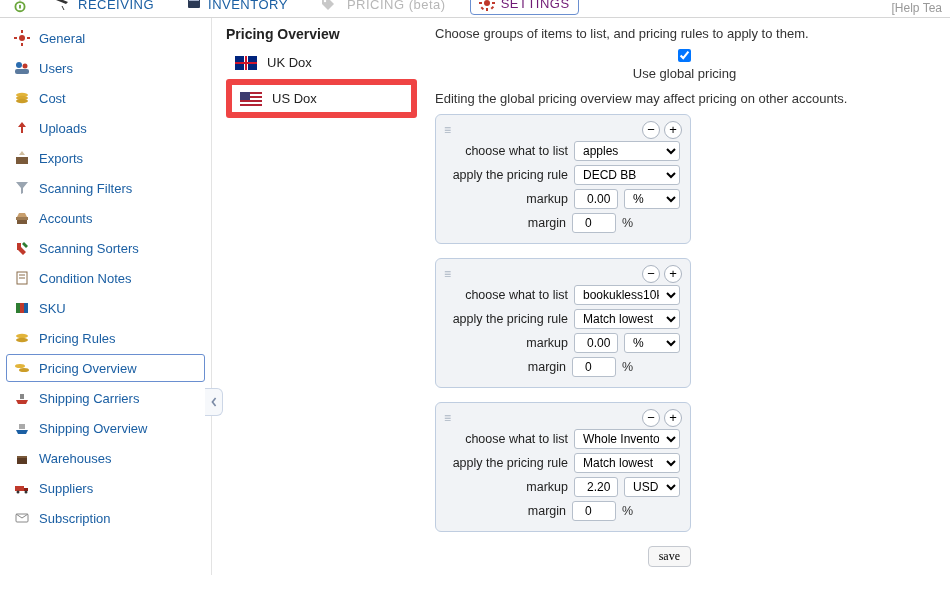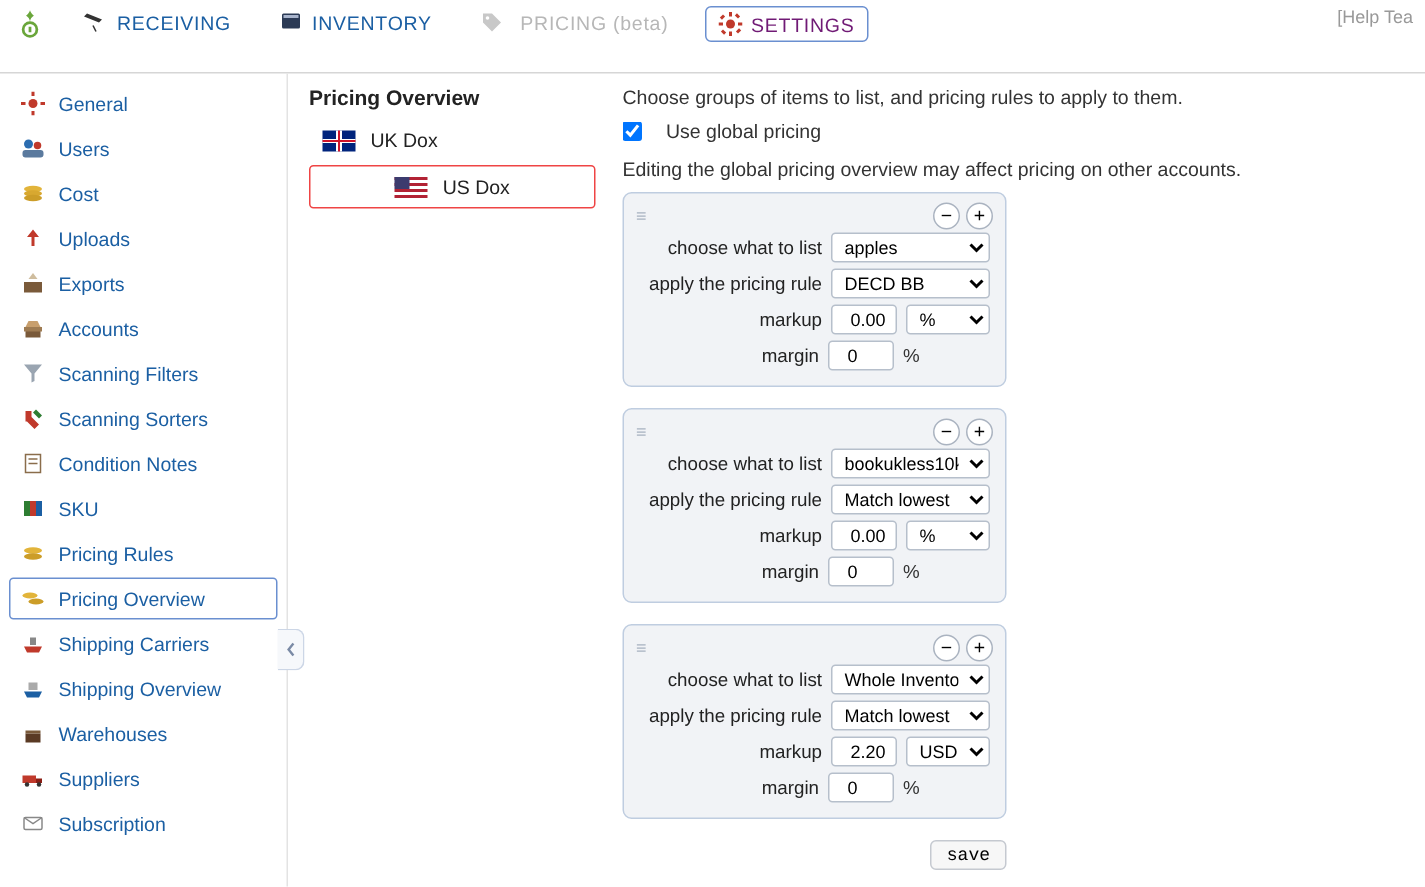--- a/index.html
+++ b/index.html
@@ -10,25 +10,25 @@
     color: #333;
     background: #fff;
     width: 950px;
     height: 591px;
     overflow: hidden;
   }
 
   
   .topnav {
     display: flex;
-    align-items: flex-start;
+    align-items: flex-end;
     gap: 16px;
     padding: 4px 8px 2px 8px;
     border-bottom: 1px solid #d6d6d6;
-    height: 49px;
+    height: 18px;
   }
   .topnav .logo {
     width: 24px; height: 24px;
     display: inline-flex; align-items:center; justify-content:center;
     color: #6aa63b;
   }
   .topnav .tab {
     display: inline-flex; align-items: center; gap: 6px;
     padding: 3px 8px;
     font-size: 13px;
@@ -49,21 +49,21 @@
 
   
   .main {
     display: flex;
     height: calc(591px - 34px);
     position: relative;
   }
 
   
   .sidebar {
-    width: 192px;
+    width: 212px;
     padding: 6px 6px 6px 6px;
     border-right: 1px solid #e3e3e3;
     position: relative;
   }
   .sidebar-item {
     display: flex; align-items: center; gap: 8px;
     padding: 4px 6px;
     font-size: 13px;
     color: #1b5fa3;
     cursor: pointer;
@@ -108,22 +108,21 @@
   .market-item {
     display: flex; align-items: center; gap: 10px;
     padding: 6px 8px;
     border: 1px solid transparent;
     border-radius: 3px;
     color: #222;
     cursor: pointer;
     margin-bottom: 2px;
   }
   .market-item.active {
-    border: 1px solid #ef4444;
-    justify-content: center;
+    border: 6px solid #ef4444;
   }
   .flag {
     width: 22px; height: 14px;
     display:inline-block;
     background:#ddd;
     position:relative;
     flex-shrink:0;
   }
   .flag-de { background: linear-gradient(to bottom, #000 0 33.3%, #dd0000 33.3% 66.6%, #ffce00 66.6% 100%); }
   .flag-uk { background:#00247d; }
@@ -150,22 +149,23 @@
   }
 
   
   .content {
     flex: 1 1 auto;
     padding: 8px 16px 8px 8px;
     overflow-y: auto;
   }
   .content p { margin: 0 0 8px 0; }
   .checkbox-row {
-    display: flex; align-items: center; gap: 16px;
+    display: flex; align-items: center; gap: 4px;
     margin: 6px 0 10px 0;
+    flex-direction: column;
   }
   .checkbox-row input { margin:0; }
 
   .rule-block {
     border: 1px solid #bfcde0;
     border-radius: 6px;
     background: #f1f3f6;
     padding: 8px 10px 10px 10px;
     margin-bottom: 14px;
     width: 256px;
@@ -213,21 +213,21 @@
   .pct { font-size:12.5px; width:14px; display:inline-block; }
 
   .save-row { width:256px; text-align:right; }
   .save-btn {
     border:1px solid #c5c9d0;
     border-radius:4px;
     background:#f7f7f7;
     padding:2px 10px;
     font-size:12px;
     cursor:pointer;
-    font-family: Liberation Mono, monospace;
+    font-family: Liberation Serif, serif;
   }
 </style>
 </head>
 <body>
 
 <div class="topnav">
   <span class="logo">
     <svg viewBox="0 0 24 24" width="22" height="22">
         <path fill="#6aa63b" d="M12 2c1 3 3 4 3 4s-3 1-3 5c0-4-3-5-3-5s2-1 3-4z"></path>
         <circle cx="12" cy="16" r="5" fill="none" stroke="#6aa63b" stroke-width="2"></circle>
@@ -339,34 +339,34 @@
             <svg viewBox="0 0 16 16" width="16" height="16">
               <rect x="2" y="7" width="12" height="7" fill="#7a5a3a"></rect>
               <path d="M8 1l3 4H5z" fill="#cfbd9e"></path>
             </svg>
           </span>
           <span>Exports</span>
         </div>
         <div class="sidebar-item">
           <span class="icon">
             <svg viewBox="0 0 16 16" width="16" height="16">
+              <path d="M2 2h12l-5 6v5l-2 1V8z" fill="#9aa5b1"></path>
+            </svg>
+          </span>
+          <span>Scanning Filters</span>
+        </div>
+        <div class="sidebar-item">
+          <span class="icon">
+            <svg viewBox="0 0 16 16" width="16" height="16">
               <rect x="3" y="9" width="10" height="5" fill="#7a5a3a"></rect>
               <rect x="2" y="7" width="12" height="3" fill="#9e7b52"></rect>
               <path d="M5 3h6l2 4H3z" fill="#c89f6d"></path>
             </svg>
           </span>
           <span>Accounts</span>
-        </div>
-        <div class="sidebar-item">
-          <span class="icon">
-            <svg viewBox="0 0 16 16" width="16" height="16">
-              <path d="M2 2h12l-5 6v5l-2 1V8z" fill="#9aa5b1"></path>
-            </svg>
-          </span>
-          <span>Scanning Filters</span>
         </div>
         <div class="sidebar-item">
           <span class="icon">
             <svg viewBox="0 0 16 16" width="16" height="16">
               <path d="M3 3h4v4l5 5-3 3-5-5H3z" fill="#c0392b"></path>
               <path d="M10 2l4 4-2 2-4-4z" fill="#2e7d32"></path>
             </svg>
           </span>
           <span>Scanning Sorters</span>
         </div>

